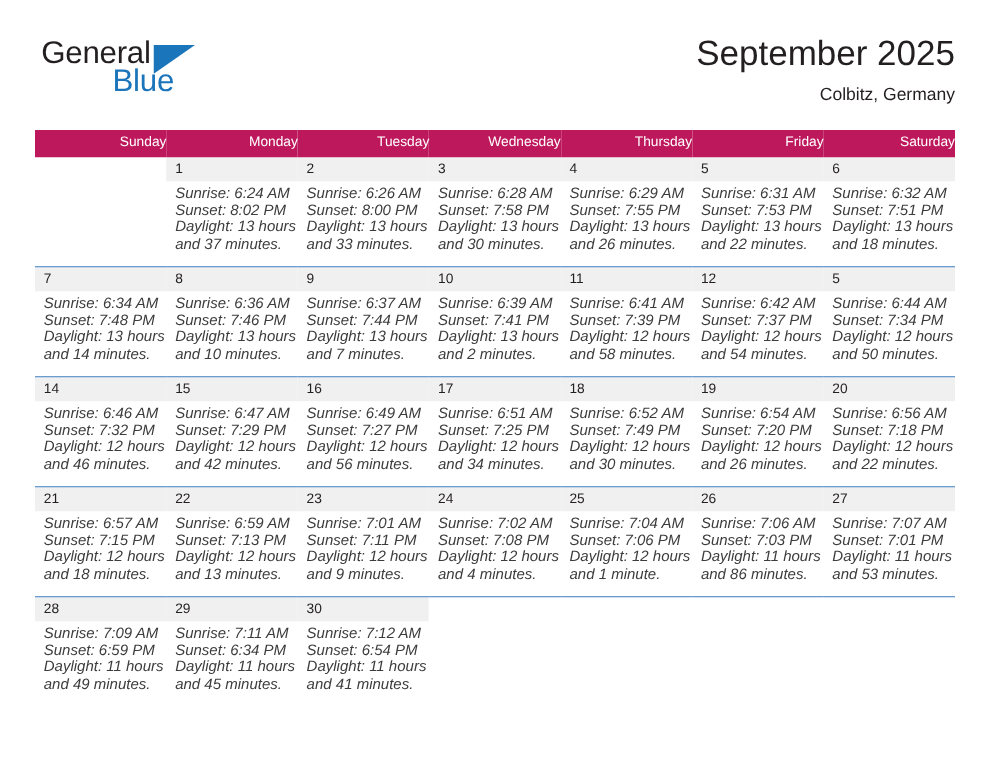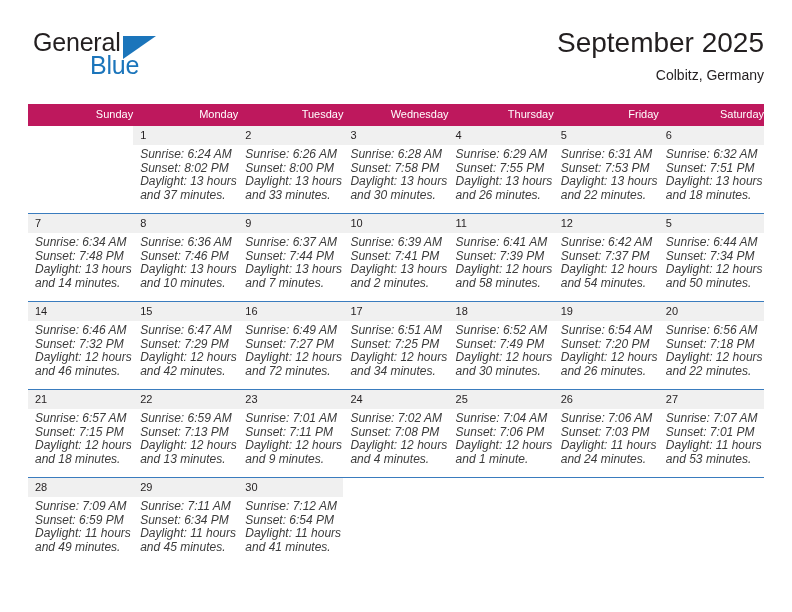--- a/index.html
+++ b/index.html
@@ -361,21 +361,21 @@
               </div>
             </div>
           </td>
           <td>
             <div class="cell">
               <div class="daynum">16</div>
               <div class="cell-body">
                 <div>Sunrise: 6:49 AM</div>
                 <div>Sunset: 7:27 PM</div>
                 <div>Daylight: 12 hours</div>
-                <div>and 72 minutes.</div>
+                <div>and 56 minutes.</div>
               </div>
             </div>
           </td>
           <td>
             <div class="cell">
               <div class="daynum">17</div>
               <div class="cell-body">
                 <div>Sunrise: 6:51 AM</div>
                 <div>Sunset: 7:25 PM</div>
                 <div>Daylight: 12 hours</div>
@@ -473,21 +473,21 @@
               </div>
             </div>
           </td>
           <td>
             <div class="cell">
               <div class="daynum">26</div>
               <div class="cell-body">
                 <div>Sunrise: 7:06 AM</div>
                 <div>Sunset: 7:03 PM</div>
                 <div>Daylight: 11 hours</div>
-                <div>and 24 minutes.</div>
+                <div>and 86 minutes.</div>
               </div>
             </div>
           </td>
           <td>
             <div class="cell">
               <div class="daynum">27</div>
               <div class="cell-body">
                 <div>Sunrise: 7:07 AM</div>
                 <div>Sunset: 7:01 PM</div>
                 <div>Daylight: 11 hours</div>

